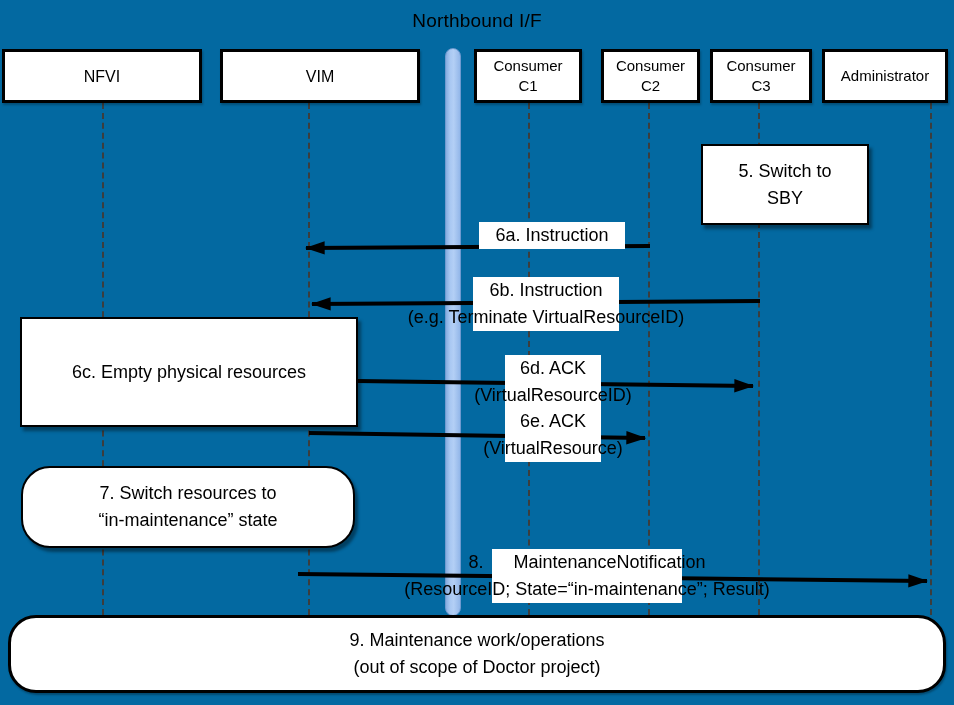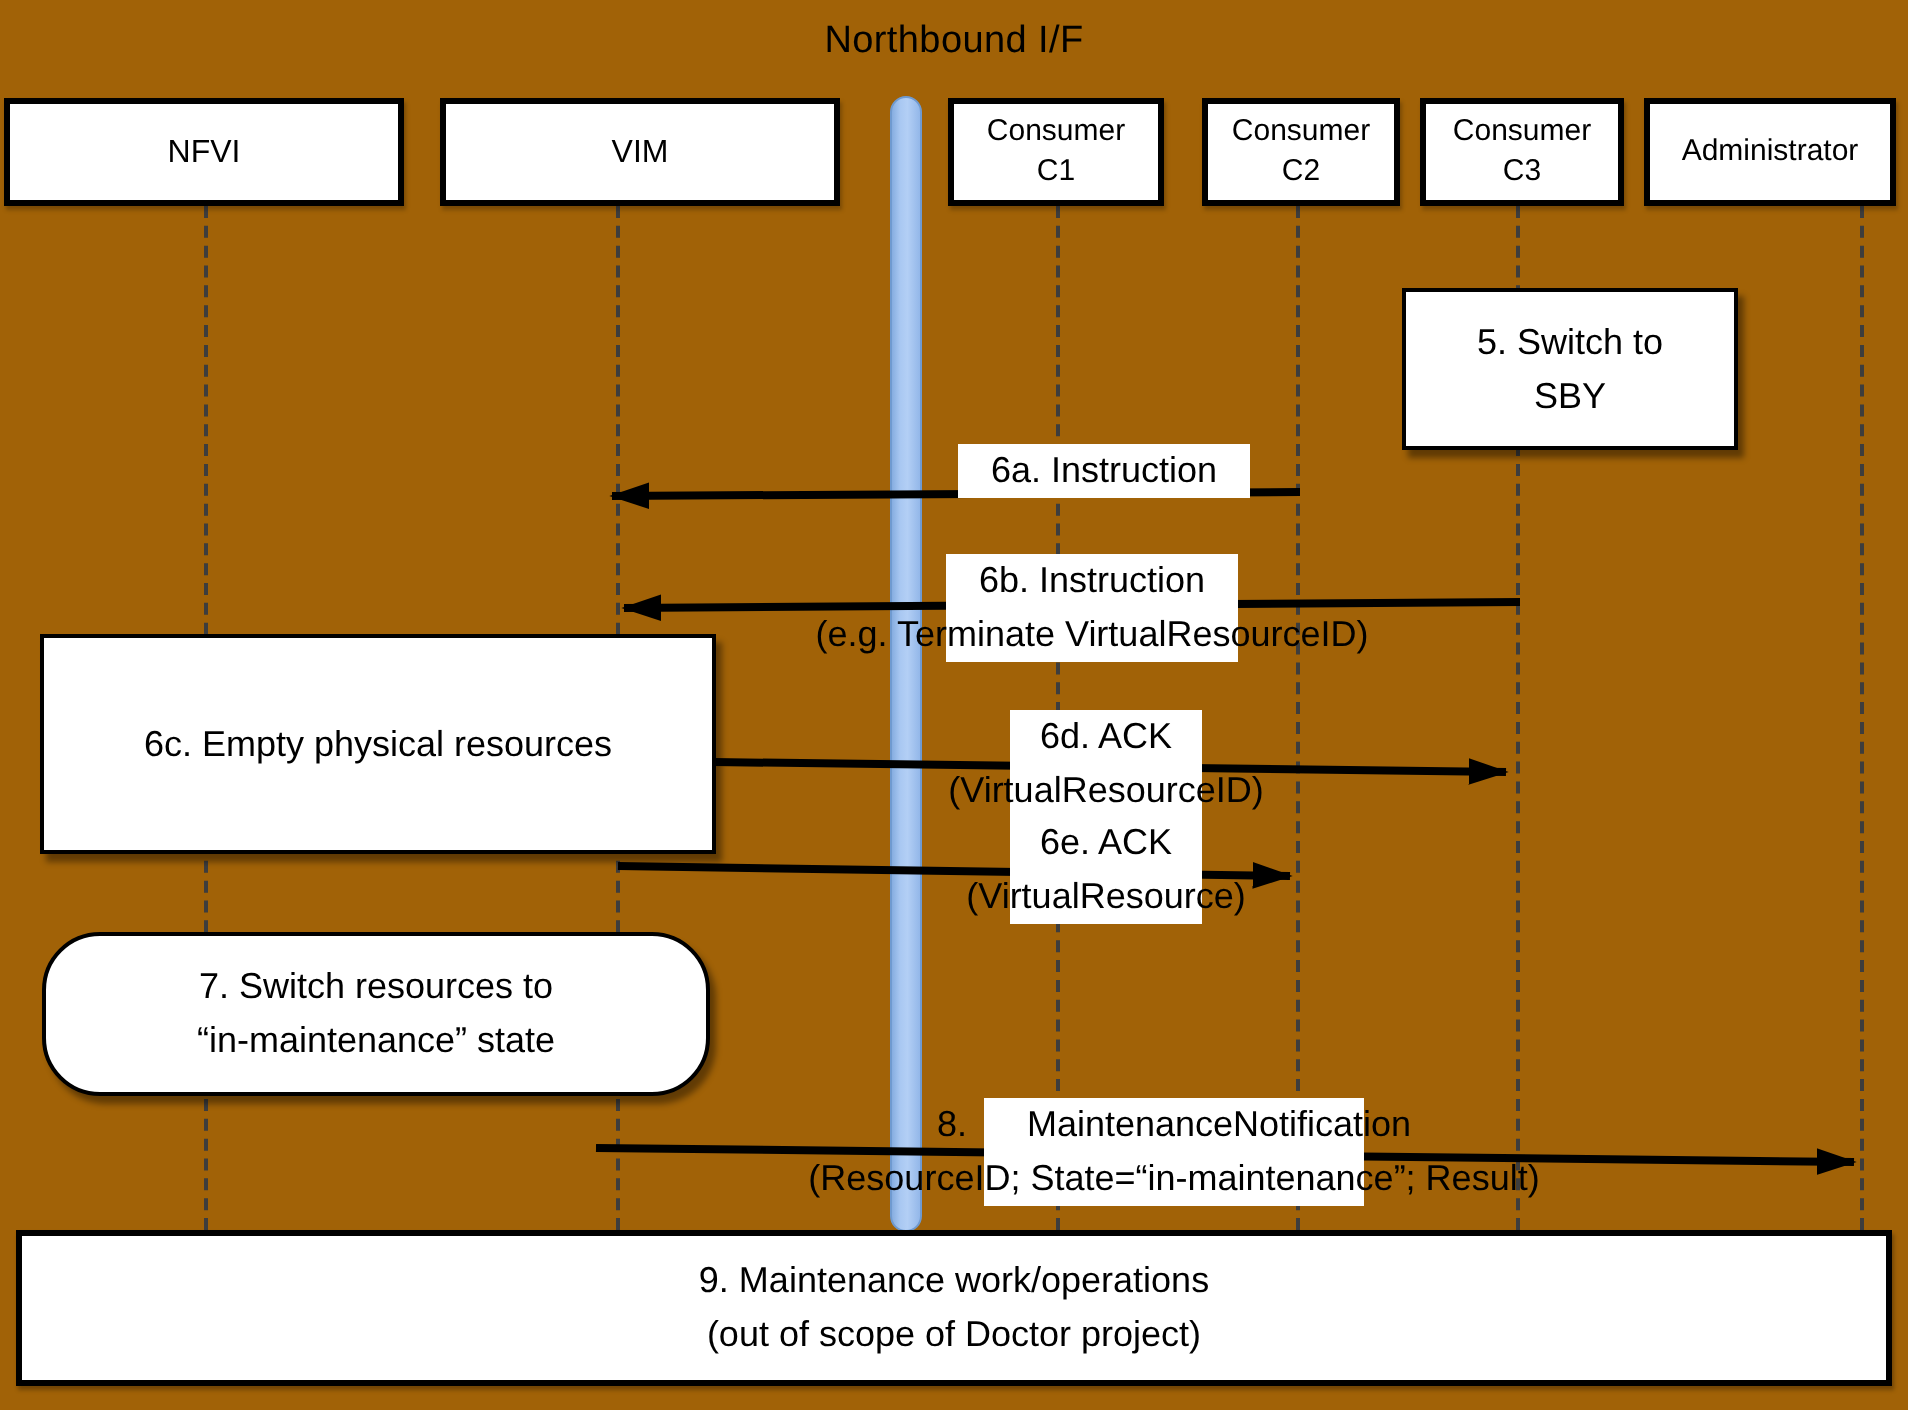--- a/index.html
+++ b/index.html
@@ -1,17 +1,17 @@
 <!DOCTYPE html>
 <html><head>
 <meta charset="utf-8">
 <style>
   html,body{margin:0;padding:0;background:#fff;}
   #stage{
-    position:relative;width:954px;height:705px;background:#a16207;
+    position:relative;width:954px;height:705px;background:#0369a1;
     font-family:"Liberation Sans",sans-serif;color:#000;overflow:hidden;
   }
   .title{
     position:absolute;left:0;top:10px;width:954px;text-align:center;
     font-size:19px;letter-spacing:0.2px;
   }
   .actor{
     position:absolute;box-sizing:border-box;border:3px solid #000;background:#fff;
     display:flex;flex-direction:column;align-items:center;justify-content:center;
     text-align:center;font-size:16px;line-height:21px;z-index:5;
@@ -117,18 +117,18 @@
     <span>5. Switch to</span>
     <span>SBY</span>
   </div>
   <div class="note" style="left:20px;top:317px;width:338px;height:110px;">
     <span>6c. Empty physical resources</span>
   </div>
   <div class="note" style="left:21px;top:466px;width:334px;height:82px;border-radius:29px;">
     <span>7. Switch resources to</span>
     <span>“in-maintenance” state</span>
   </div>
-  <div class="note wide" style="left:8px;top:615px;width:938px;height:78px;">
+  <div class="note wide" style="left:8px;top:615px;width:938px;height:78px;border-radius:28px;">
     <span>9. Maintenance work/operations</span>
     <span>(out of scope of Doctor project)</span>
   </div>
 
 </div>
 
 </body></html>

